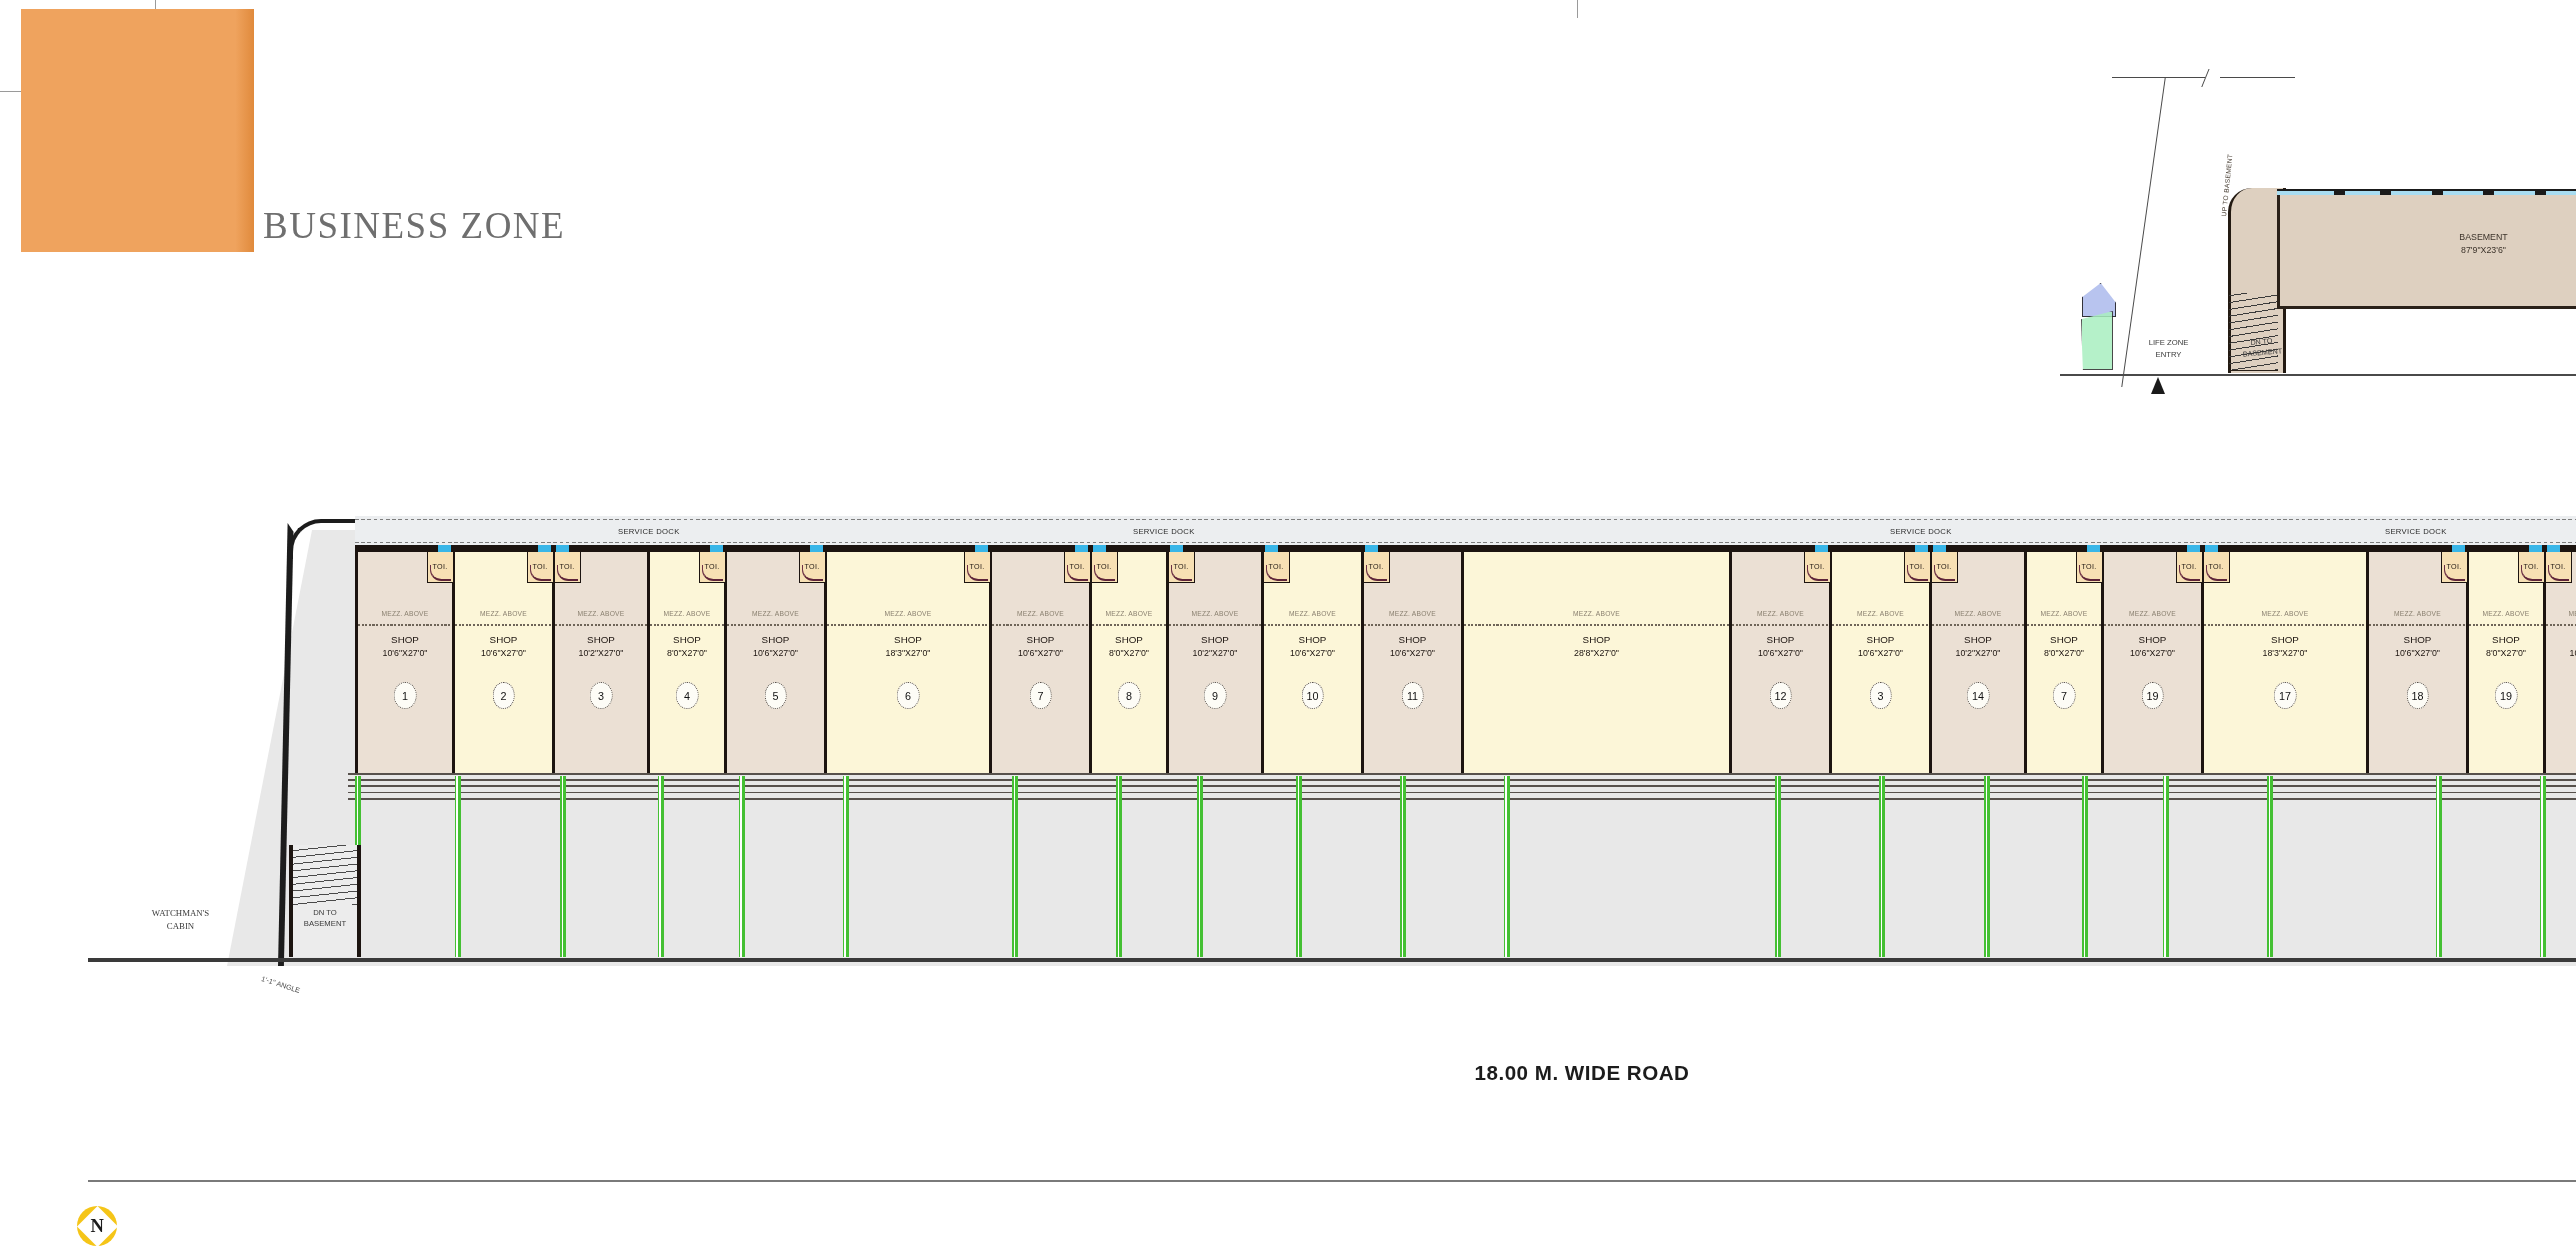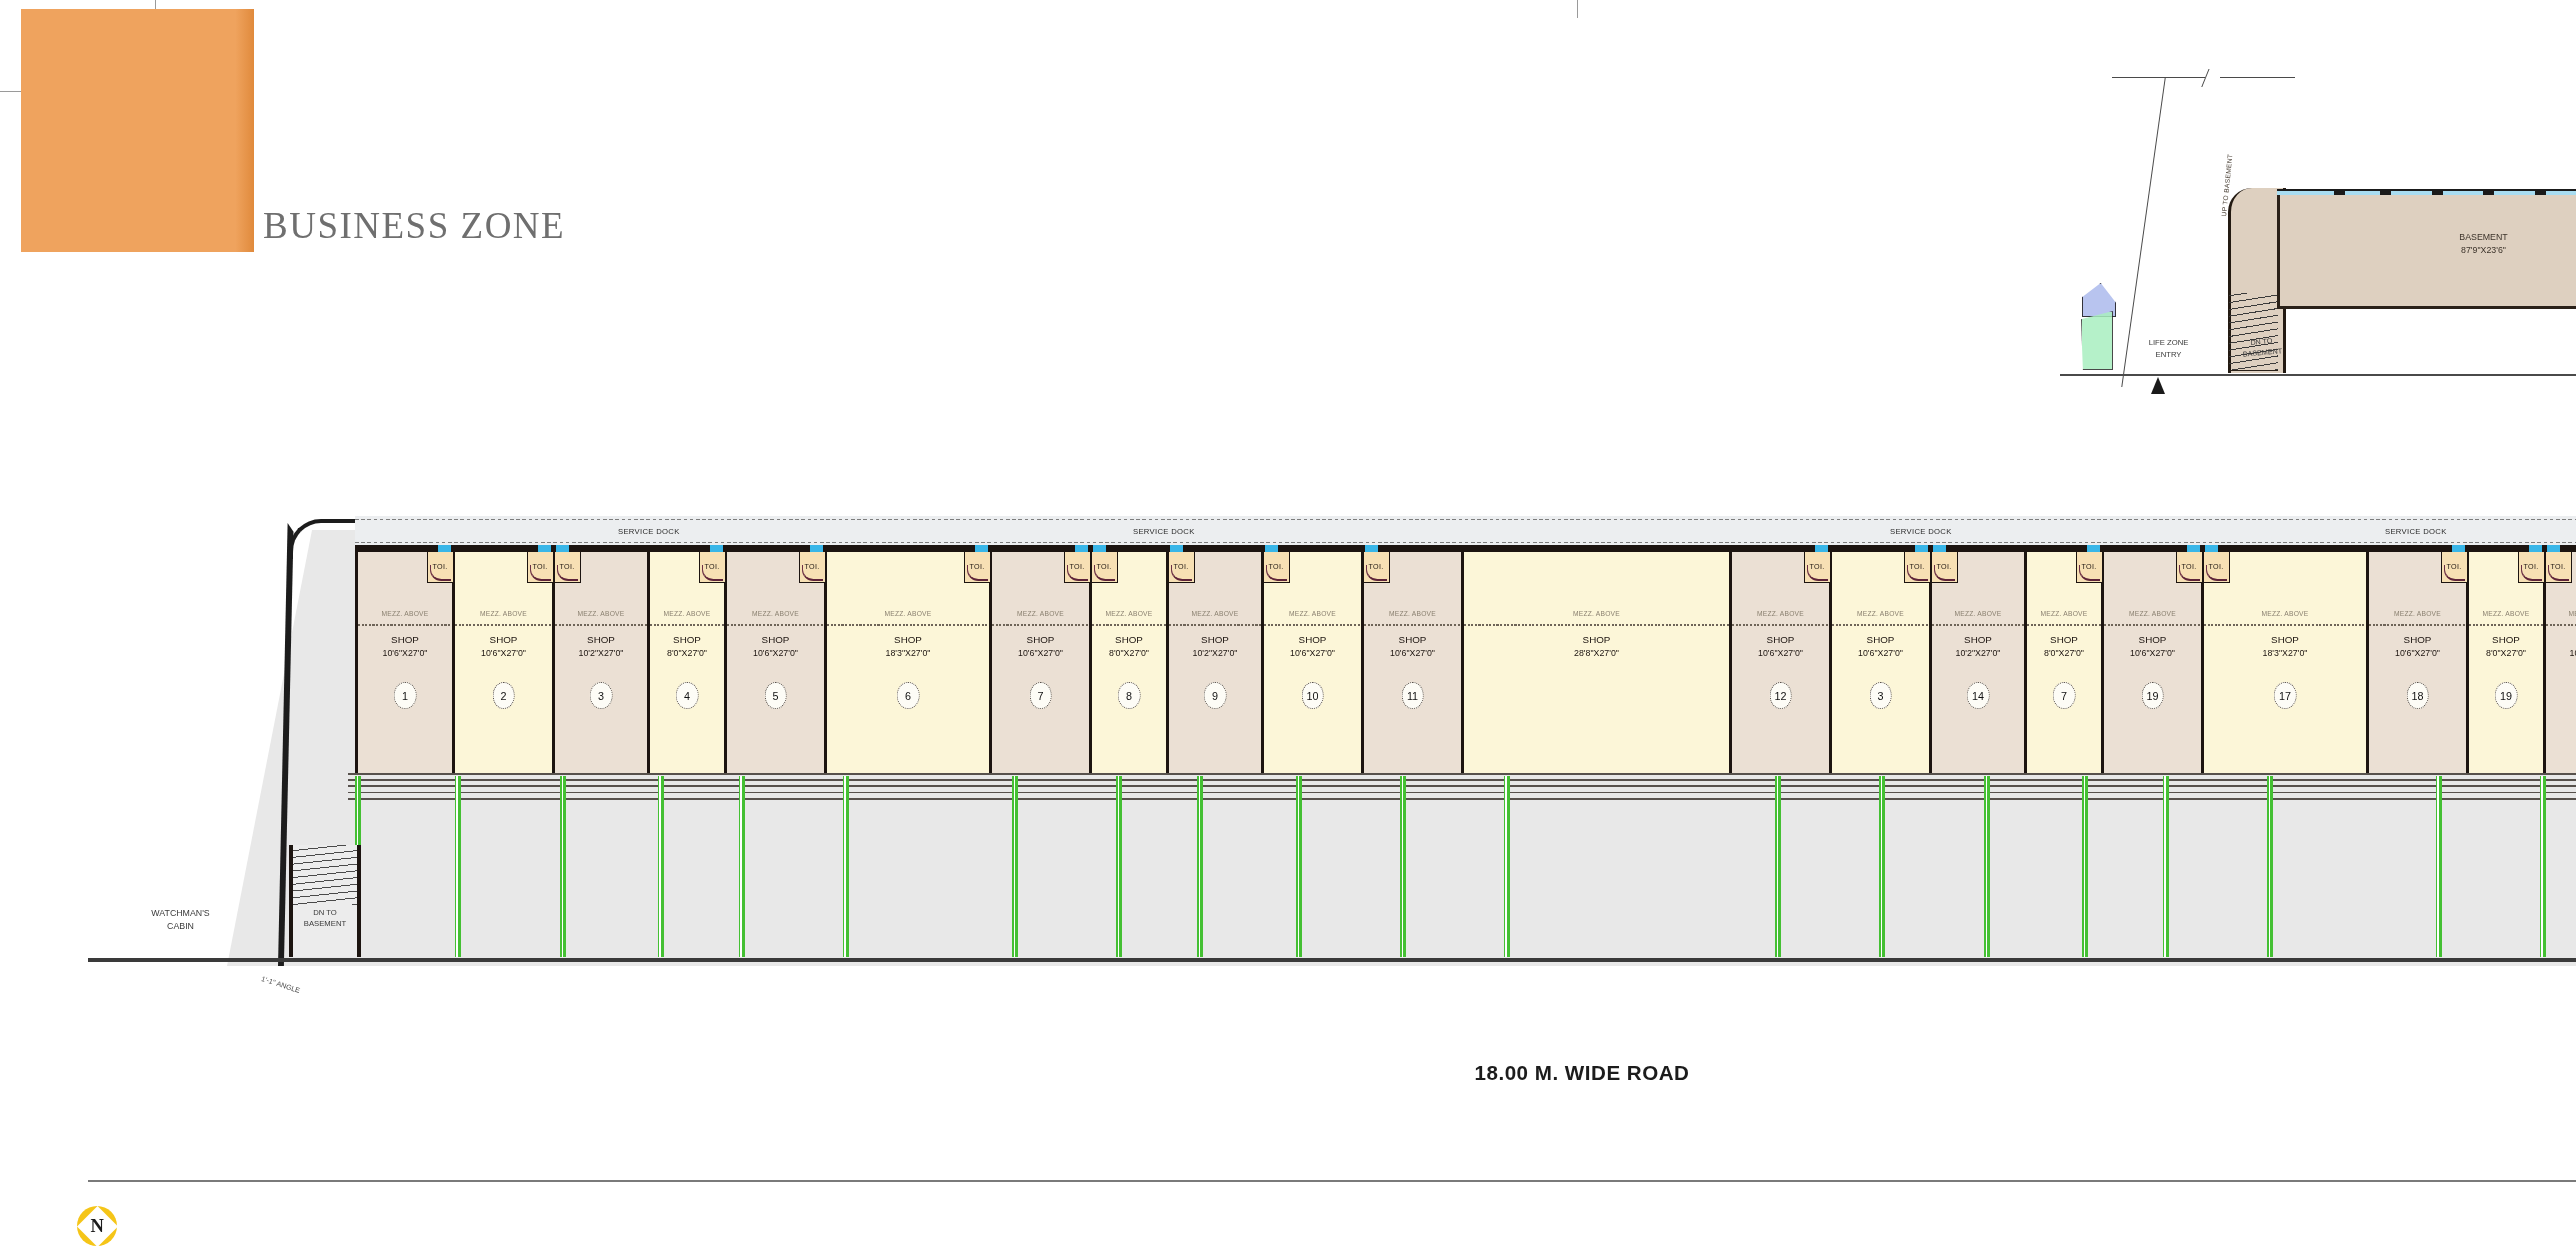--- a/index.html
+++ b/index.html
@@ -635,21 +635,21 @@
     </div>
 
   <div class="dn-stair"></div>
   <div class="dn-stair-hatch"></div>
   <div class="dn-stair-lbl">
     <div>DN TO</div>
     <div>BASEMENT</div>
   </div>
   <div class="tangle-lbl">1'-1" ANGLE</div>
 
-  <div class="cabin-lbl" style="left:129px;top:412px;">
+  <div class="cabin-lbl" style="left:129px;top:412px;font-family:Liberation Serif, serif;">
     <div>WATCHMAN'S</div>
     <div>CABIN</div>
   </div>
 
   <div class="kerb"></div>
 </div>
 
 <div class="road-title">18.00 M. WIDE ROAD</div>
 <div class="sheet-rule"></div>
 

